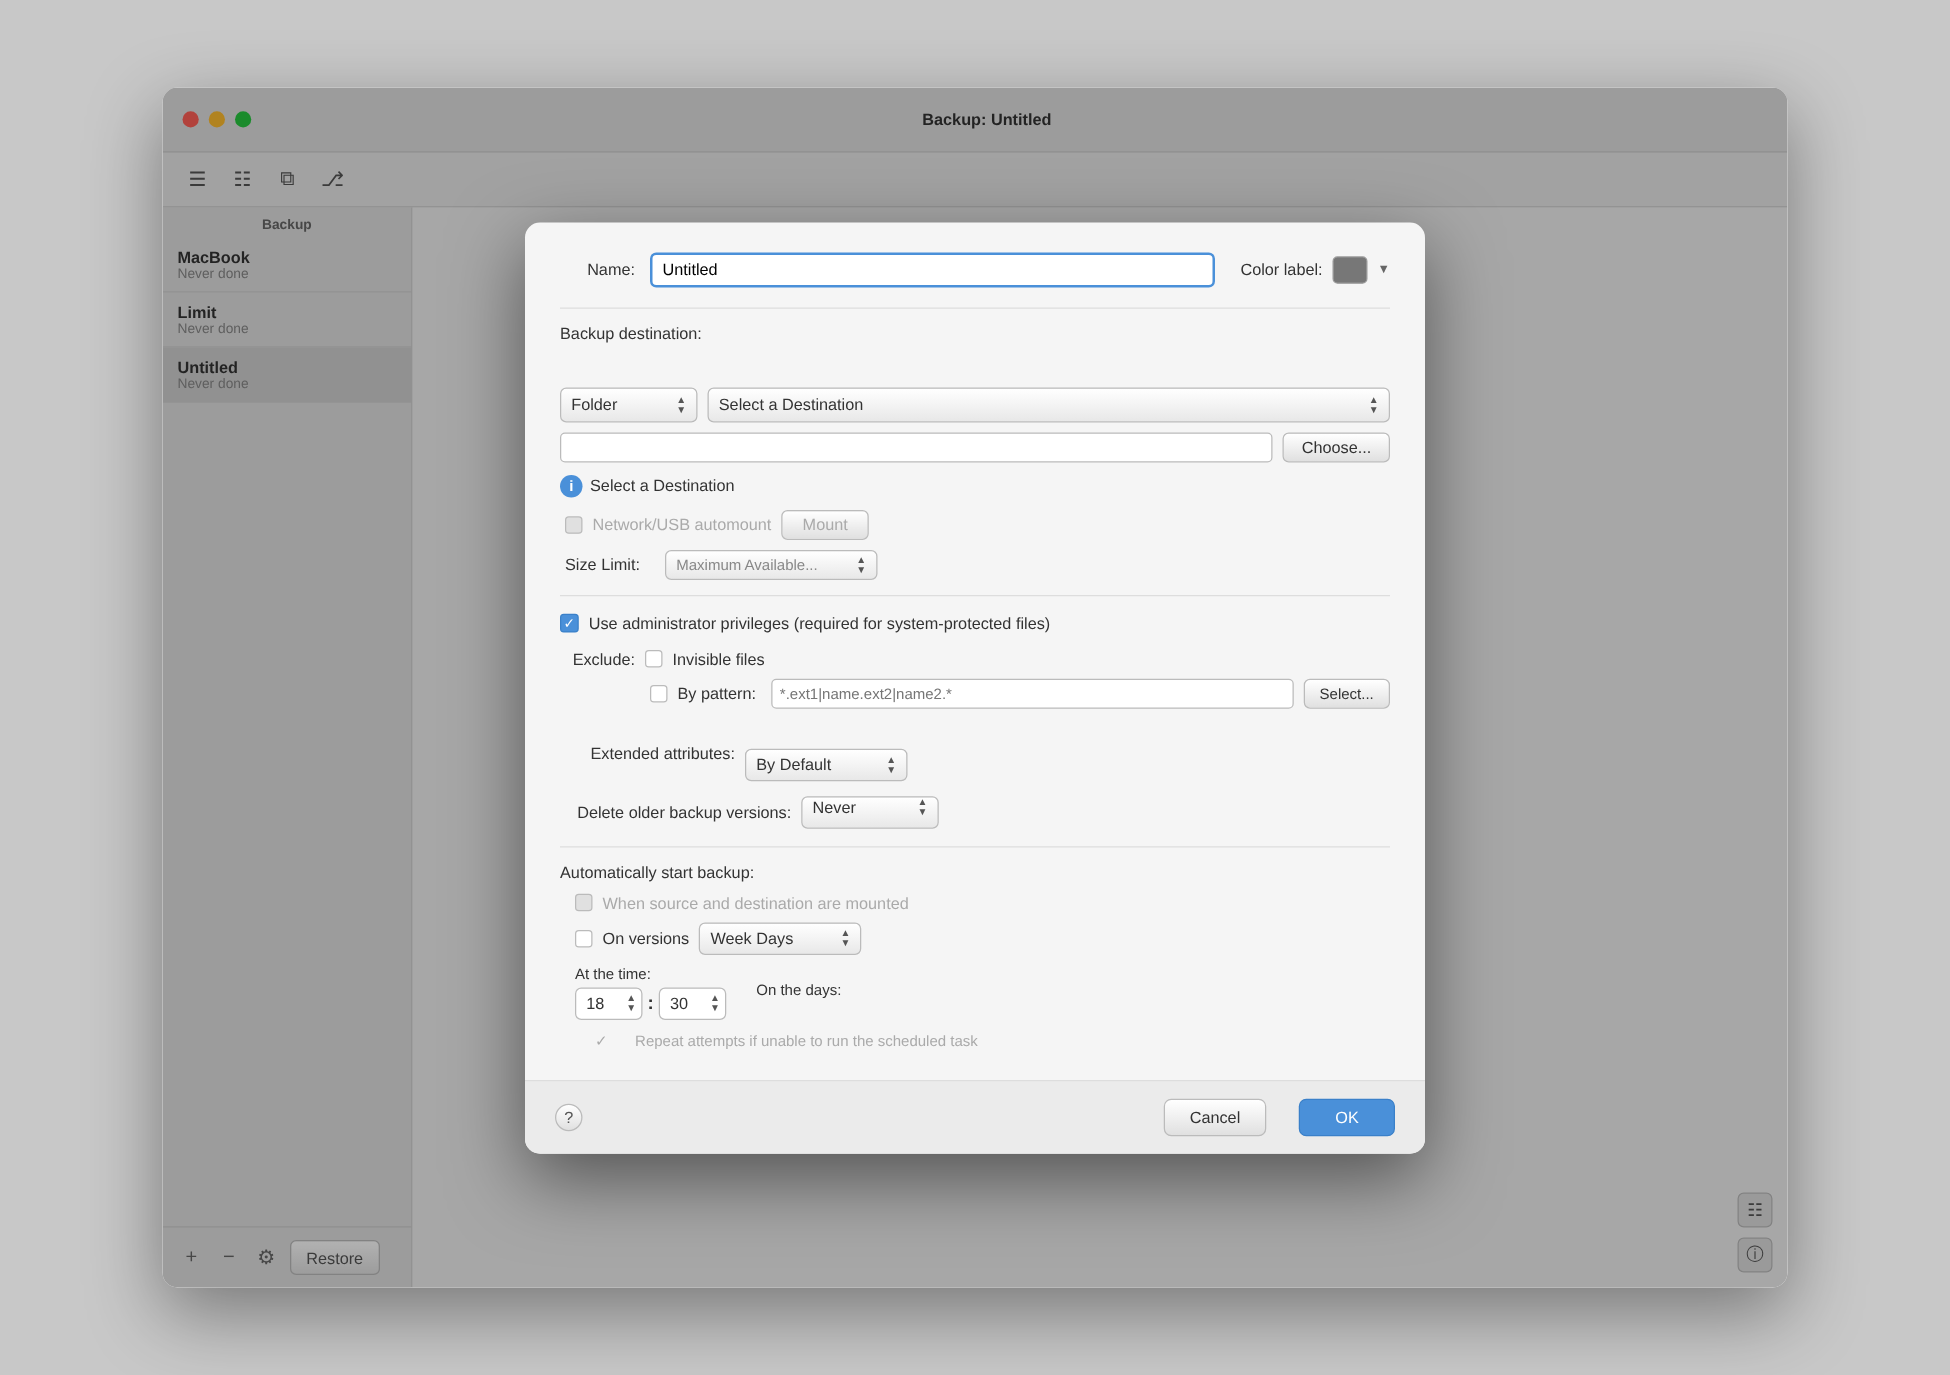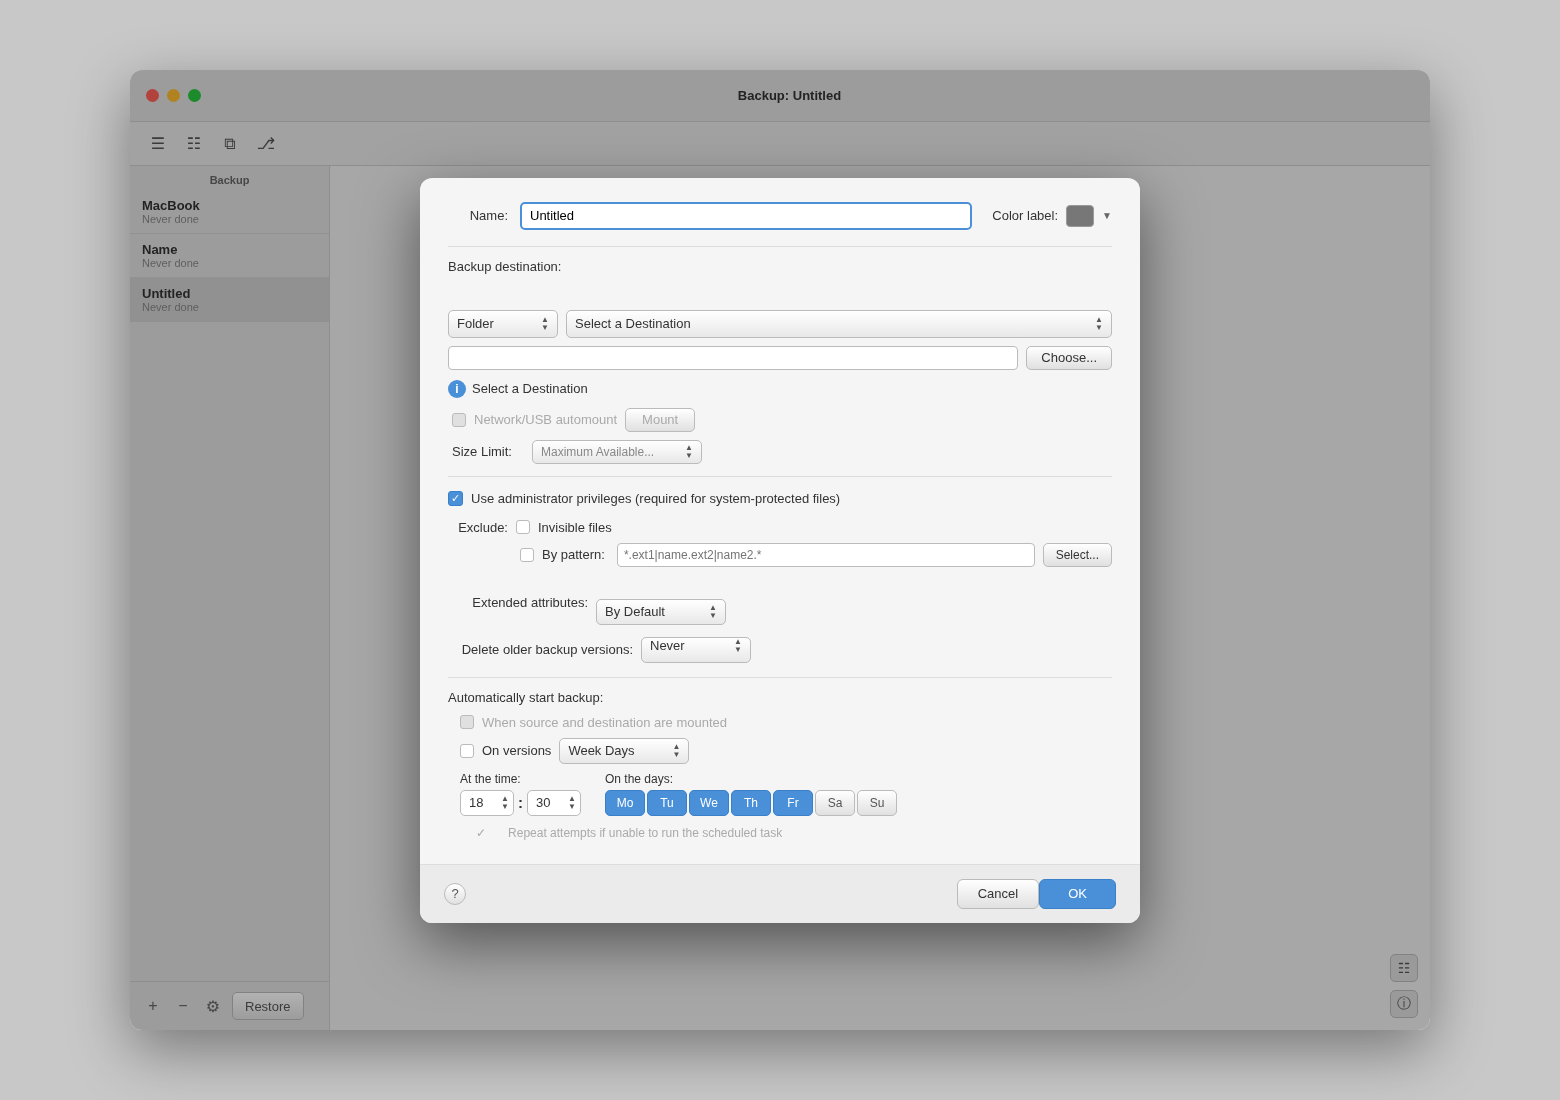--- a/index.html
+++ b/index.html
@@ -676,21 +676,21 @@
       background: linear-gradient(to bottom, #fff, #e0e0e0);
       display: flex;
       align-items: center;
       justify-content: center;
       font-size: 13px;
       color: #555;
       cursor: pointer;
     }
     .footer-btns {
       display: flex;
-      gap: 0;
+      gap: 26px;
     }
     .cancel-btn {
       height: 30px;
       padding: 0 20px;
       background: linear-gradient(to bottom, #fff, #e0e0e0);
       border: 1px solid #bbb;
       border-radius: 6px;
       font-size: 13px;
       cursor: pointer;
       color: #333;
@@ -742,21 +742,21 @@
   <div class="main-content">
 
     <div class="sidebar">
       <div class="sidebar-section-header">Backup</div>
 
       <div class="sidebar-item">
         <div class="sidebar-item-name">MacBook</div>
         <div class="sidebar-item-sub">Never done</div>
       </div>
       <div class="sidebar-item">
-        <div class="sidebar-item-name">Name</div>
+        <div class="sidebar-item-name">Limit</div>
         <div class="sidebar-item-sub">Never done</div>
       </div>
       <div class="sidebar-item selected">
         <div class="sidebar-item-name">Untitled</div>
         <div class="sidebar-item-sub">Never done</div>
       </div>
 
       <div class="sidebar-footer">
         <button class="sidebar-footer-btn">+</button>
         <button class="sidebar-footer-btn">−</button>
@@ -917,30 +917,20 @@
                   <div class="select-arrows">
                       <span>▲</span>
                       <span>▼</span>
                     </div>
                 </div>
               </div>
             </div>
 
             <div class="days-section">
               <div class="days-label">On the days:</div>
-              <div class="days-buttons">
-
-              <button class="day-btn active">Mo</button>
-                  <button class="day-btn active">Tu</button>
-                  <button class="day-btn active">We</button>
-                  <button class="day-btn active">Th</button>
-                  <button class="day-btn active">Fr</button>
-                  <button class="day-btn">Sa</button>
-                  <button class="day-btn">Su</button>
-                </div>
             </div>
           </div>
 
           <div class="repeat-row">
             <span style="color:#aaa;font-size:12px;">✓</span>
             <span class="checkmark-text">Repeat attempts if unable to run the scheduled task</span>
           </div>
         </div>
 
       </div>

